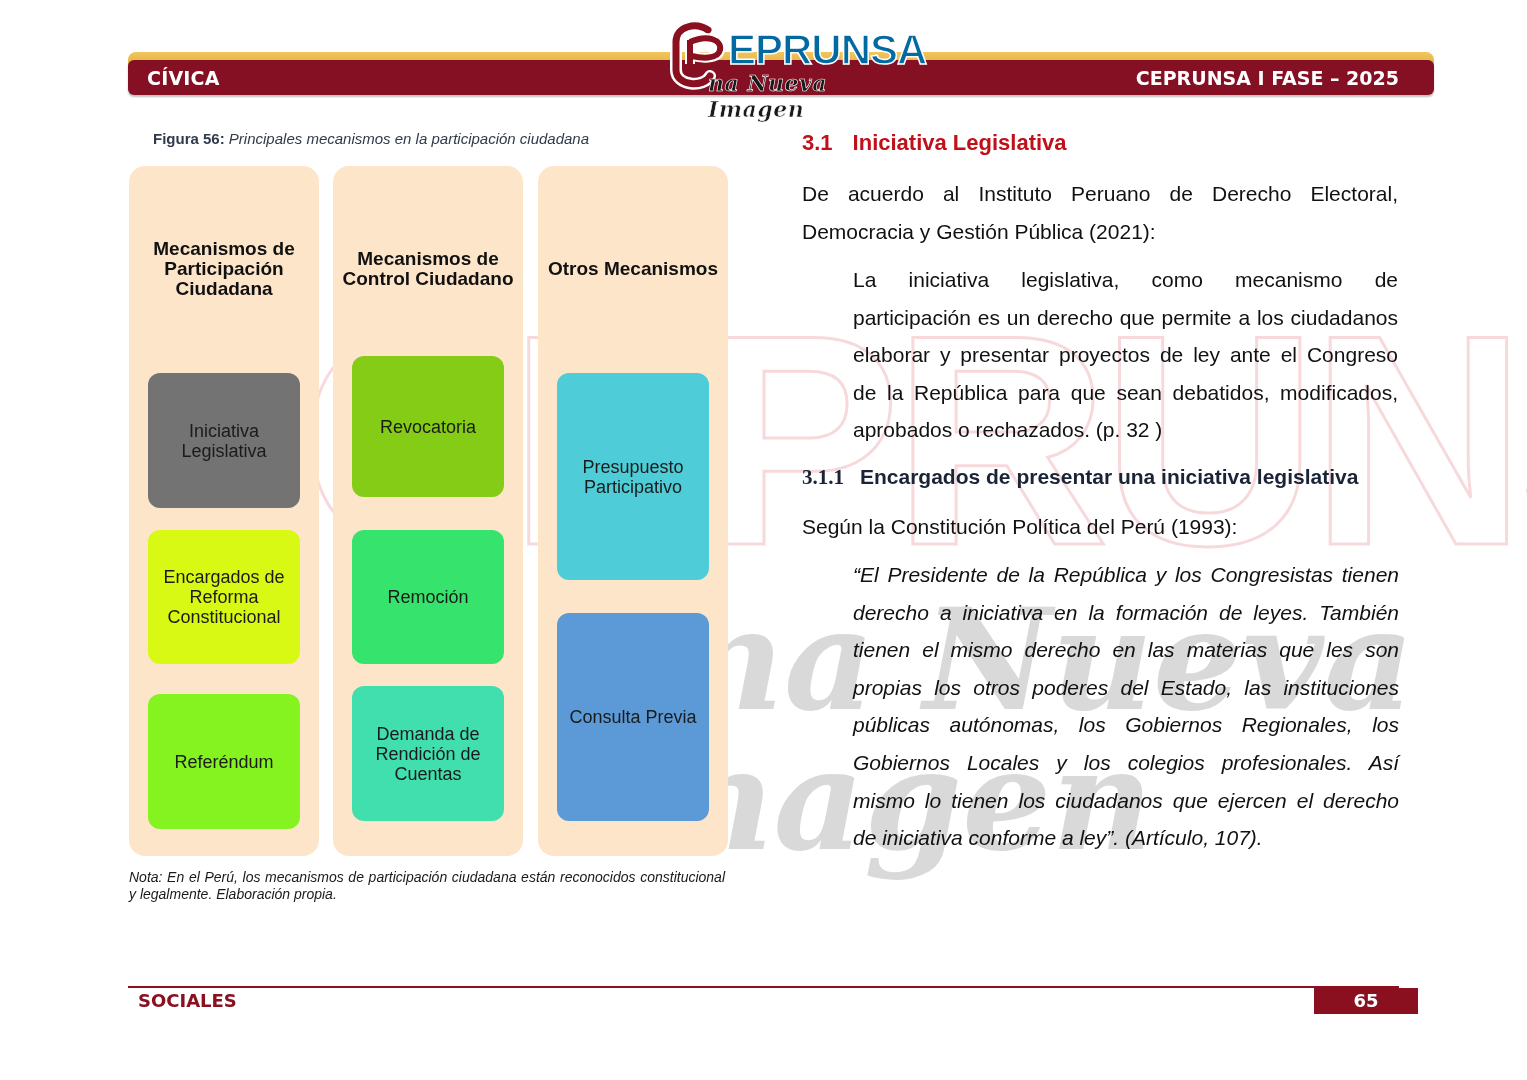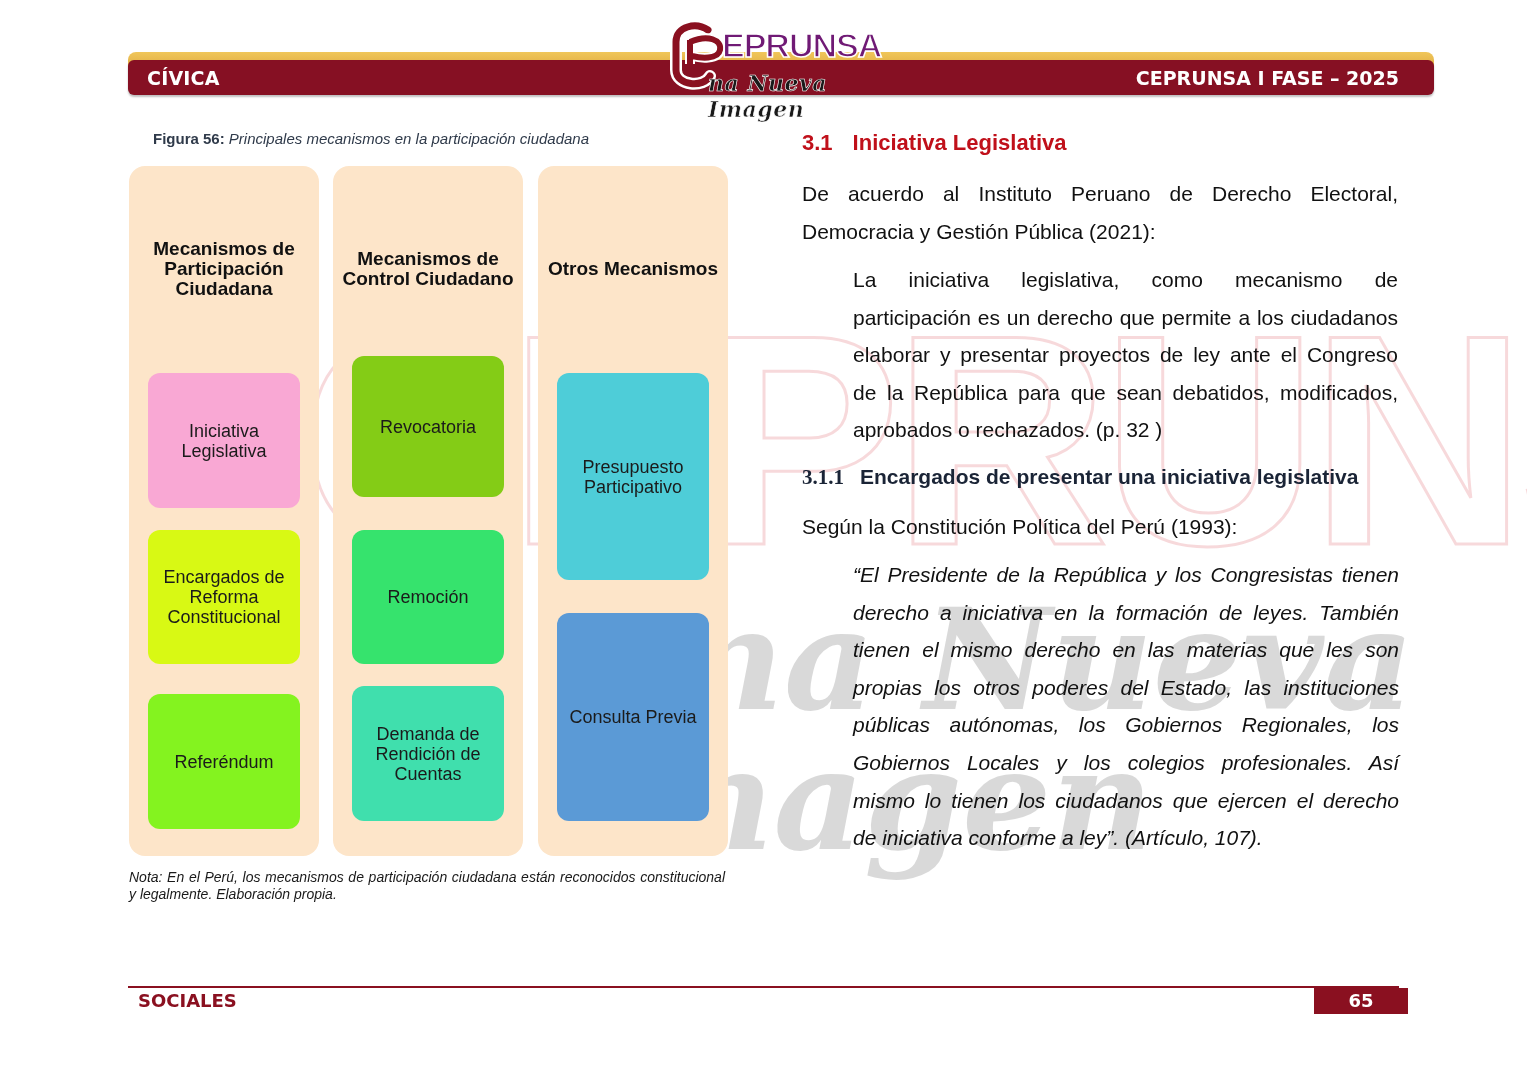--- a/index.html
+++ b/index.html
@@ -5,21 +5,21 @@
   html, body { margin: 0; padding: 0; background: #ffffff; }
   body { width: 1527px; height: 1080px; position: relative; overflow: hidden; font-family: "Liberation Sans", sans-serif; color: #111; }
 
   
   .hdr-gold { position: absolute; left: 128px; top: 52px; width: 1306px; height: 14px; background: linear-gradient(#f0c65a, #e2b045); border-radius: 8px 8px 0 0; }
   .hdr-bar { position: absolute; left: 128px; top: 60px; width: 1306px; height: 35px; background: #861023; border-radius: 6px; box-shadow: 0 2px 2px rgba(0,0,0,0.25); }
   .hdr-left { position: absolute; left: 147px; top: 67px; color: #fff; font-weight: bold; font-size: 19px; font-family: "DejaVu Sans", sans-serif; letter-spacing: 0.2px; }
   .hdr-right { position: absolute; right: 128px; top: 67px; color: #fff; font-weight: bold; font-size: 19px; font-family: "DejaVu Sans", sans-serif; }
   .logo { position: absolute; left: 664px; top: 18px; width: 236px; height: 78px; }
   .logo-c { position: absolute; left: 4px; top: 2px; width: 60px; height: 70px; }
-  .logo-top { position: absolute; left: 58px; top: 8px; font-size: 34px; font-weight: bold; color: #701a75; -webkit-text-stroke: 1.5px #ffffff; letter-spacing: -1px; font-family: "Liberation Sans", sans-serif; }
+  .logo-top { position: absolute; left: 64px; top: 8px; font-size: 42px; font-weight: bold; color: #0369a1; -webkit-text-stroke: 1.5px #ffffff; letter-spacing: -1px; font-family: "Liberation Sans", sans-serif; }
   .logo-bot { position: absolute; left: 44px; top: 52px; font-size: 22px; font-weight: bold; font-style: italic; color: #1a1a1a; -webkit-text-stroke: 0.6px #fff; font-family: "DejaVu Serif", serif; letter-spacing: 0.5px; }
 
   
   .wm1 { position: absolute; left: 300px; top: 290px; font-size: 300px; font-weight: bold; color: transparent; -webkit-text-stroke: 3px rgba(220,80,90,0.22); letter-spacing: -8px; font-family: "Liberation Sans", sans-serif; line-height: 1; }
   .wm2 { position: absolute; left: 560px; top: 590px; font-size: 140px; font-weight: bold; font-style: italic; color: rgba(120,120,120,0.28); font-family: "DejaVu Serif", serif; line-height: 1; }
 
   
   .fig-cap { position: absolute; left: 129px; top: 130px; font-size: 15px; color: #2f3a4a; margin-left: 24px; }
   .fig-cap b { font-weight: bold; }
   .fig-cap i { font-style: italic; }
@@ -40,21 +40,21 @@
   .h311 .num { margin-right: 16px; font-family: Liberation Serif, serif; }
   .p2 { left: 802px; top: 508px; width: 596px; }
   .q2 { left: 853px; top: 556px; width: 546px; font-style: italic; }
 
   .line { display: block; text-align: justify; text-align-last: justify; height: 37.6px; }
   .line.last { text-align-last: left; }
 
   
   .ftr-line { position: absolute; left: 128px; top: 986px; width: 1271px; height: 2px; background: #8a1020; }
   .ftr-left { position: absolute; left: 138px; top: 990px; font-weight: bold; font-size: 18px; color: #8a1020; font-family: "DejaVu Sans", sans-serif; text-align: center; }
-  .ftr-page { position: absolute; left: 1314px; top: 988px; width: 94px; height: 26px; background: #8a1020; color: #fff; font-weight: bold; font-size: 18px; text-align: center; line-height: 26px; font-family: "DejaVu Sans", sans-serif; }
+  .ftr-page { position: absolute; left: 1314px; top: 988px; width: 104px; height: 26px; background: #8a1020; color: #fff; font-weight: bold; font-size: 18px; text-align: center; line-height: 26px; font-family: "DejaVu Sans", sans-serif; }
 </style>
 </head>
 <body>
 
 <div class="hdr-gold"></div>
 <div class="hdr-bar"></div>
 <div class="hdr-left">CÍVICA</div>
 <div class="hdr-right">CEPRUNSA I FASE – 2025</div>
 <div class="logo">
   <svg class="logo-c" viewBox="0 0 60 70">
@@ -74,21 +74,21 @@
   <b>Figura 56:</b>
   <i>Principales mecanismos en la participación ciudadana</i>
 </div>
 
 <div class="col" style="left:129px">
   <div class="col-title" style="top:73px">
     <div>Mecanismos de</div>
     <div>Participación</div>
     <div>Ciudadana</div>
   </div>
-  <div class="box" style="top:207px;height:135px;background:#f9a8d4">
+  <div class="box" style="top:207px;height:135px;background:#737373">
     <div>
         <div>Iniciativa</div>
         <div>Legislativa</div>
       </div>
   </div>
   <div class="box" style="top:364px;height:134px;background:#d8f914">
     <div>
         <div>Encargados de</div>
         <div>Reforma</div>
         <div>Constitucional</div>

